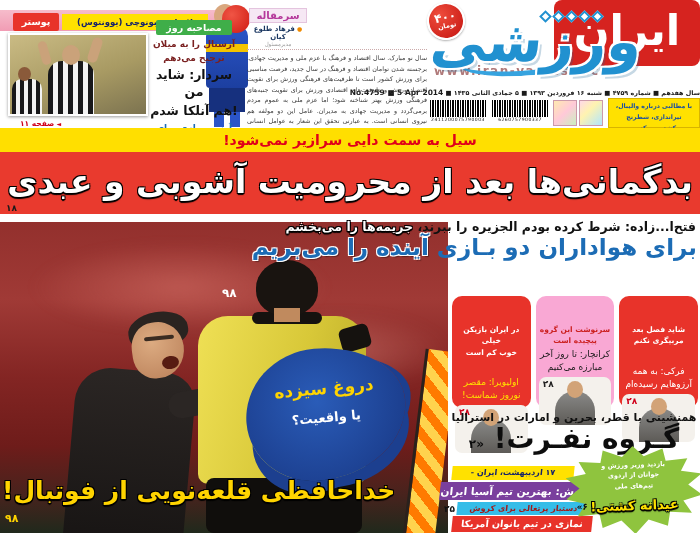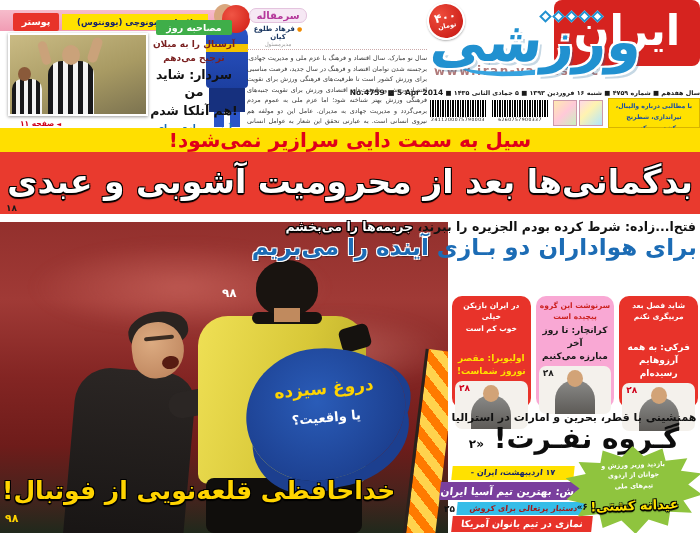--- a/index.html
+++ b/index.html
@@ -41,21 +41,21 @@
   .iv-kicker { color:#7a2020; font-size:9px; font-weight:bold; line-height:1.5; }
   .iv-title { color:#111; font-size:12.5px; font-weight:900; line-height:1.35; margin:2px 0; }
   .iv-sub { color:#1e6db5; font-size:9px; font-weight:bold; line-height:1.5; }
   .iv-ref { margin-top:3px; text-align:right; }
 
   
   .editorial { left:247px; top:4px; width:180px; height:122px; z-index:4; }
   .ed-header { display:flex; direction:rtl; align-items:flex-start; border-bottom:1px dotted #caa; padding-bottom:2px; }
   .ed-titles { flex:1; text-align:right; color:#16335e; font-size:11px; font-weight:900; line-height:1.35; direction:rtl; }
   .ed-side { width:62px; text-align:center; }
-  .ed-label { display:inline-block; color:#b5399b; background:#f6e8f4; border:1px solid #e4c4de; border-radius:7px; font-size:10px; font-weight:900; padding:1px 6px; }
+  .ed-label { display:inline-block; color:#b5399b; background:#f6e8f4; border:1px solid #e4c4de; border-radius:0; font-size:10px; font-weight:900; padding:1px 6px; }
   .ed-author { margin-top:2px; color:#16335e; font-size:7px; font-weight:bold; direction:rtl;text-align:center; }
   .ed-author::before { content:"● "; color:#f08a00; font-size:6px; }
   .ed-role { color:#999; font-size:5.5px; direction:rtl; }
   .ed-body { margin-top:3px; color:#3a3a3a; font-size:6.4px; line-height:1.65; text-align:justify; direction:rtl; }
   .ed-footer { margin-top:2px; }
 
   
   .masthead { left:430px; top:0; width:270px; height:128px; }
   .price-circle { position:absolute; left:-3px; top:2px; width:38px; height:38px; border-radius:50%; background:radial-gradient(circle at 35% 30%, #ef4d3c, #c41410); border:2px solid #fff; box-shadow:0 1px 2px rgba(0,0,0,.3); color:#fff; text-align:center; z-index:5; transform:rotate(-12deg); }
   .price-1 { font-size:12px; font-weight:900; margin-top:6px; }
@@ -72,21 +72,21 @@
   .topics-box { width:92px; background:#ffe100; border:1px solid #d8b400; color:#1b4fa0; font-size:6.2px; font-weight:bold; text-align:center; line-height:1.8; padding-top:1px; }
   .stamps { width:54px; display:flex; gap:2px; align-items:center; justify-content:center; }
   .stamp { width:24px; height:26px; border:1px solid #c9a; background:linear-gradient(135deg,#ffd9e8 0%,#fff3b0 40%,#b0e6ff 100%); }
   .stamp.s2 { background:linear-gradient(135deg,#ffe9b0 0%,#ffc9d8 50%,#c9f0c0 100%); }
   .barcodes { flex:1; display:flex; gap:6px; direction:ltr; padding-top:2px; }
   .bc { flex:1; text-align:center; }
   .bc-bars { height:17px; background:repeating-linear-gradient(90deg,#000 0 1px,#fff 1px 2px,#000 2px 4px,#fff 4px 5px); }
   .bc-num { font-size:4.5px; letter-spacing:.5px; color:#111; }
 
   
-  .banner-yellow { left:0; top:128px; width:700px; height:40px; background:#ffdf00; color:#e0001a; font-size:20px; font-weight:900; text-align:center; line-height:24px; direction:rtl; z-index:5; }
+  .banner-yellow { left:0; top:128px; width:700px; height:40px; background:#ffdf00; color:#e0001a; font-size:14px; font-weight:900; text-align:center; line-height:24px; direction:rtl; z-index:5; }
   .banner-red { left:0; top:152px; width:700px; height:62px; background:#e93a2e; color:#fff; font-size:33px; font-weight:900; text-align:center; line-height:60px; direction:rtl; z-index:5; }
   .banner-red-page { left:6px; top:203px; color:#1a1a1a; font-size:9px; font-weight:900; z-index:6; }
 
   
   .main-photo { left:0; top:222px; width:448px; height:311px; background:linear-gradient(180deg,#93302d 0%,#a03a36 25%,#832523 50%,#6e1c1a 72%,#47231d 88%,#20291c 100%); overflow:hidden; }
   .crowd1 { position:absolute; left:30px; top:20px; width:300px; height:90px; background:radial-gradient(ellipse, rgba(220,120,110,.5), transparent 70%); filter:blur(6px); }
   .crowd2 { position:absolute; left:230px; top:90px; width:220px; height:80px; background:radial-gradient(ellipse, rgba(230,150,140,.4), transparent 70%); filter:blur(7px); }
   .coach { position:absolute; left:40px; top:90px; width:230px; height:230px; z-index:1; }
   .coach-hair { position:absolute; left:88px; top:0; width:60px; height:36px; background:#2a2320; border-radius:50% 50% 40% 40%; transform:rotate(-10deg); }
   .coach-face { position:absolute; left:92px; top:10px; width:52px; height:56px; background:radial-gradient(circle at 40% 35%, #dcab81, #b97f58); border-radius:48% 52% 55% 45%; transform:rotate(-8deg); }
@@ -116,24 +116,24 @@
   .est-kicker { right:4px; top:219px; font-size:12.5px; font-weight:900; z-index:8; }
   .est-kicker .k-black { color:#111; }
   .est-kicker .k-white { color:#fff; }
   .est-headline { right:3px; top:234px; font-size:23px; font-weight:900; color:#1c6cb5; z-index:8; }
 
   
   .boxes { left:452px; top:296px; width:246px; height:112px; display:flex; direction:rtl; gap:5px; z-index:5; }
   .cbox { flex:1; border-radius:10px; padding:4px 3px 3px; text-align:center; }
   .cbox.red { background:#e8332a; }
   .cbox.yellow { background:#f9a8d4; }
-  .cb-kicker { font-size:7.5px; font-weight:bold; line-height:1.5; direction:rtl; }
+  .cb-kicker { font-size:7.5px; font-weight:bold; line-height:1.5; direction:rtl;margin-top:24px; }
   .cbox.red .cb-kicker { color:#fff; }
   .cbox.yellow .cb-kicker { color:#cc2222; }
-  .cb-title { font-size:9px; font-weight:700; line-height:1.45; margin-top:1px; direction:rtl; }
+  .cb-title { font-size:9px; font-weight:400; line-height:1.45; margin-top:1px; direction:rtl; }
   .cbox.red .cb-title { color:#fff;margin-top:18px; }
   .cbox.yellow .cb-title { color:#1a1a1a; }
   .cbox.red.alt .cb-title { color:#ffe100; }
   .cb-photo { position:relative; margin-top:3px; height:48px; background:#f4f1ec; border-radius:7px; overflow:hidden; }
   .cb-page { position:absolute; left:4px; top:2px; font-size:9px; font-weight:900; color:#d0021b; z-index:2; }
   .cbox.yellow .cb-page { color:#222; }
   .cb-fig { position:absolute; left:50%; transform:translateX(-50%); bottom:-6px; width:40px; height:40px; border-radius:50% 50% 0 0; background:linear-gradient(180deg,#8a8a88 0%,#55524e 100%); }
   .cb-head { position:absolute; left:50%; transform:translateX(-50%); top:4px; width:16px; height:17px; border-radius:50%; background:#d2a377; }
 
   

